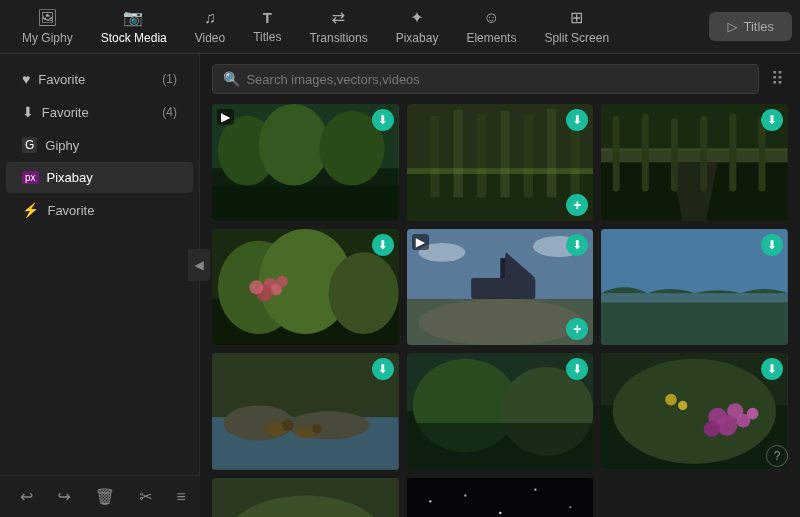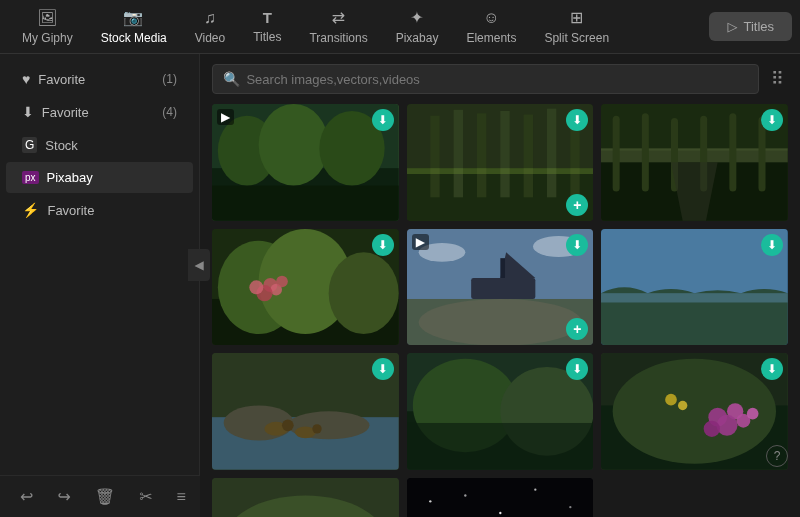--- a/index.html
+++ b/index.html
@@ -331,21 +331,21 @@
       <span>Favorite</span>
       <span class="item-count">(1)</span>
     </div>
     <div class="sidebar-item">
       <span class="item-icon">⬇</span>
       <span>Favorite</span>
       <span class="item-count">(4)</span>
     </div>
     <div class="sidebar-item">
       <span class="item-icon" style="font-size:12px;background:#333;border-radius:2px;padding:1px 3px;color:#fff;">G</span>
-      <span>Stock</span>
+      <span>Giphy</span>
     </div>
     <div class="sidebar-item active">
       <span class="item-icon" style="font-size:10px;background:#701a75;border-radius:2px;padding:1px 3px;color:#fff;">px</span>
       <span>Pixabay</span>
     </div>
     <div class="sidebar-item">
       <span class="item-icon">⚡</span>
       <span>Favorite</span>
     </div>
   </div>

